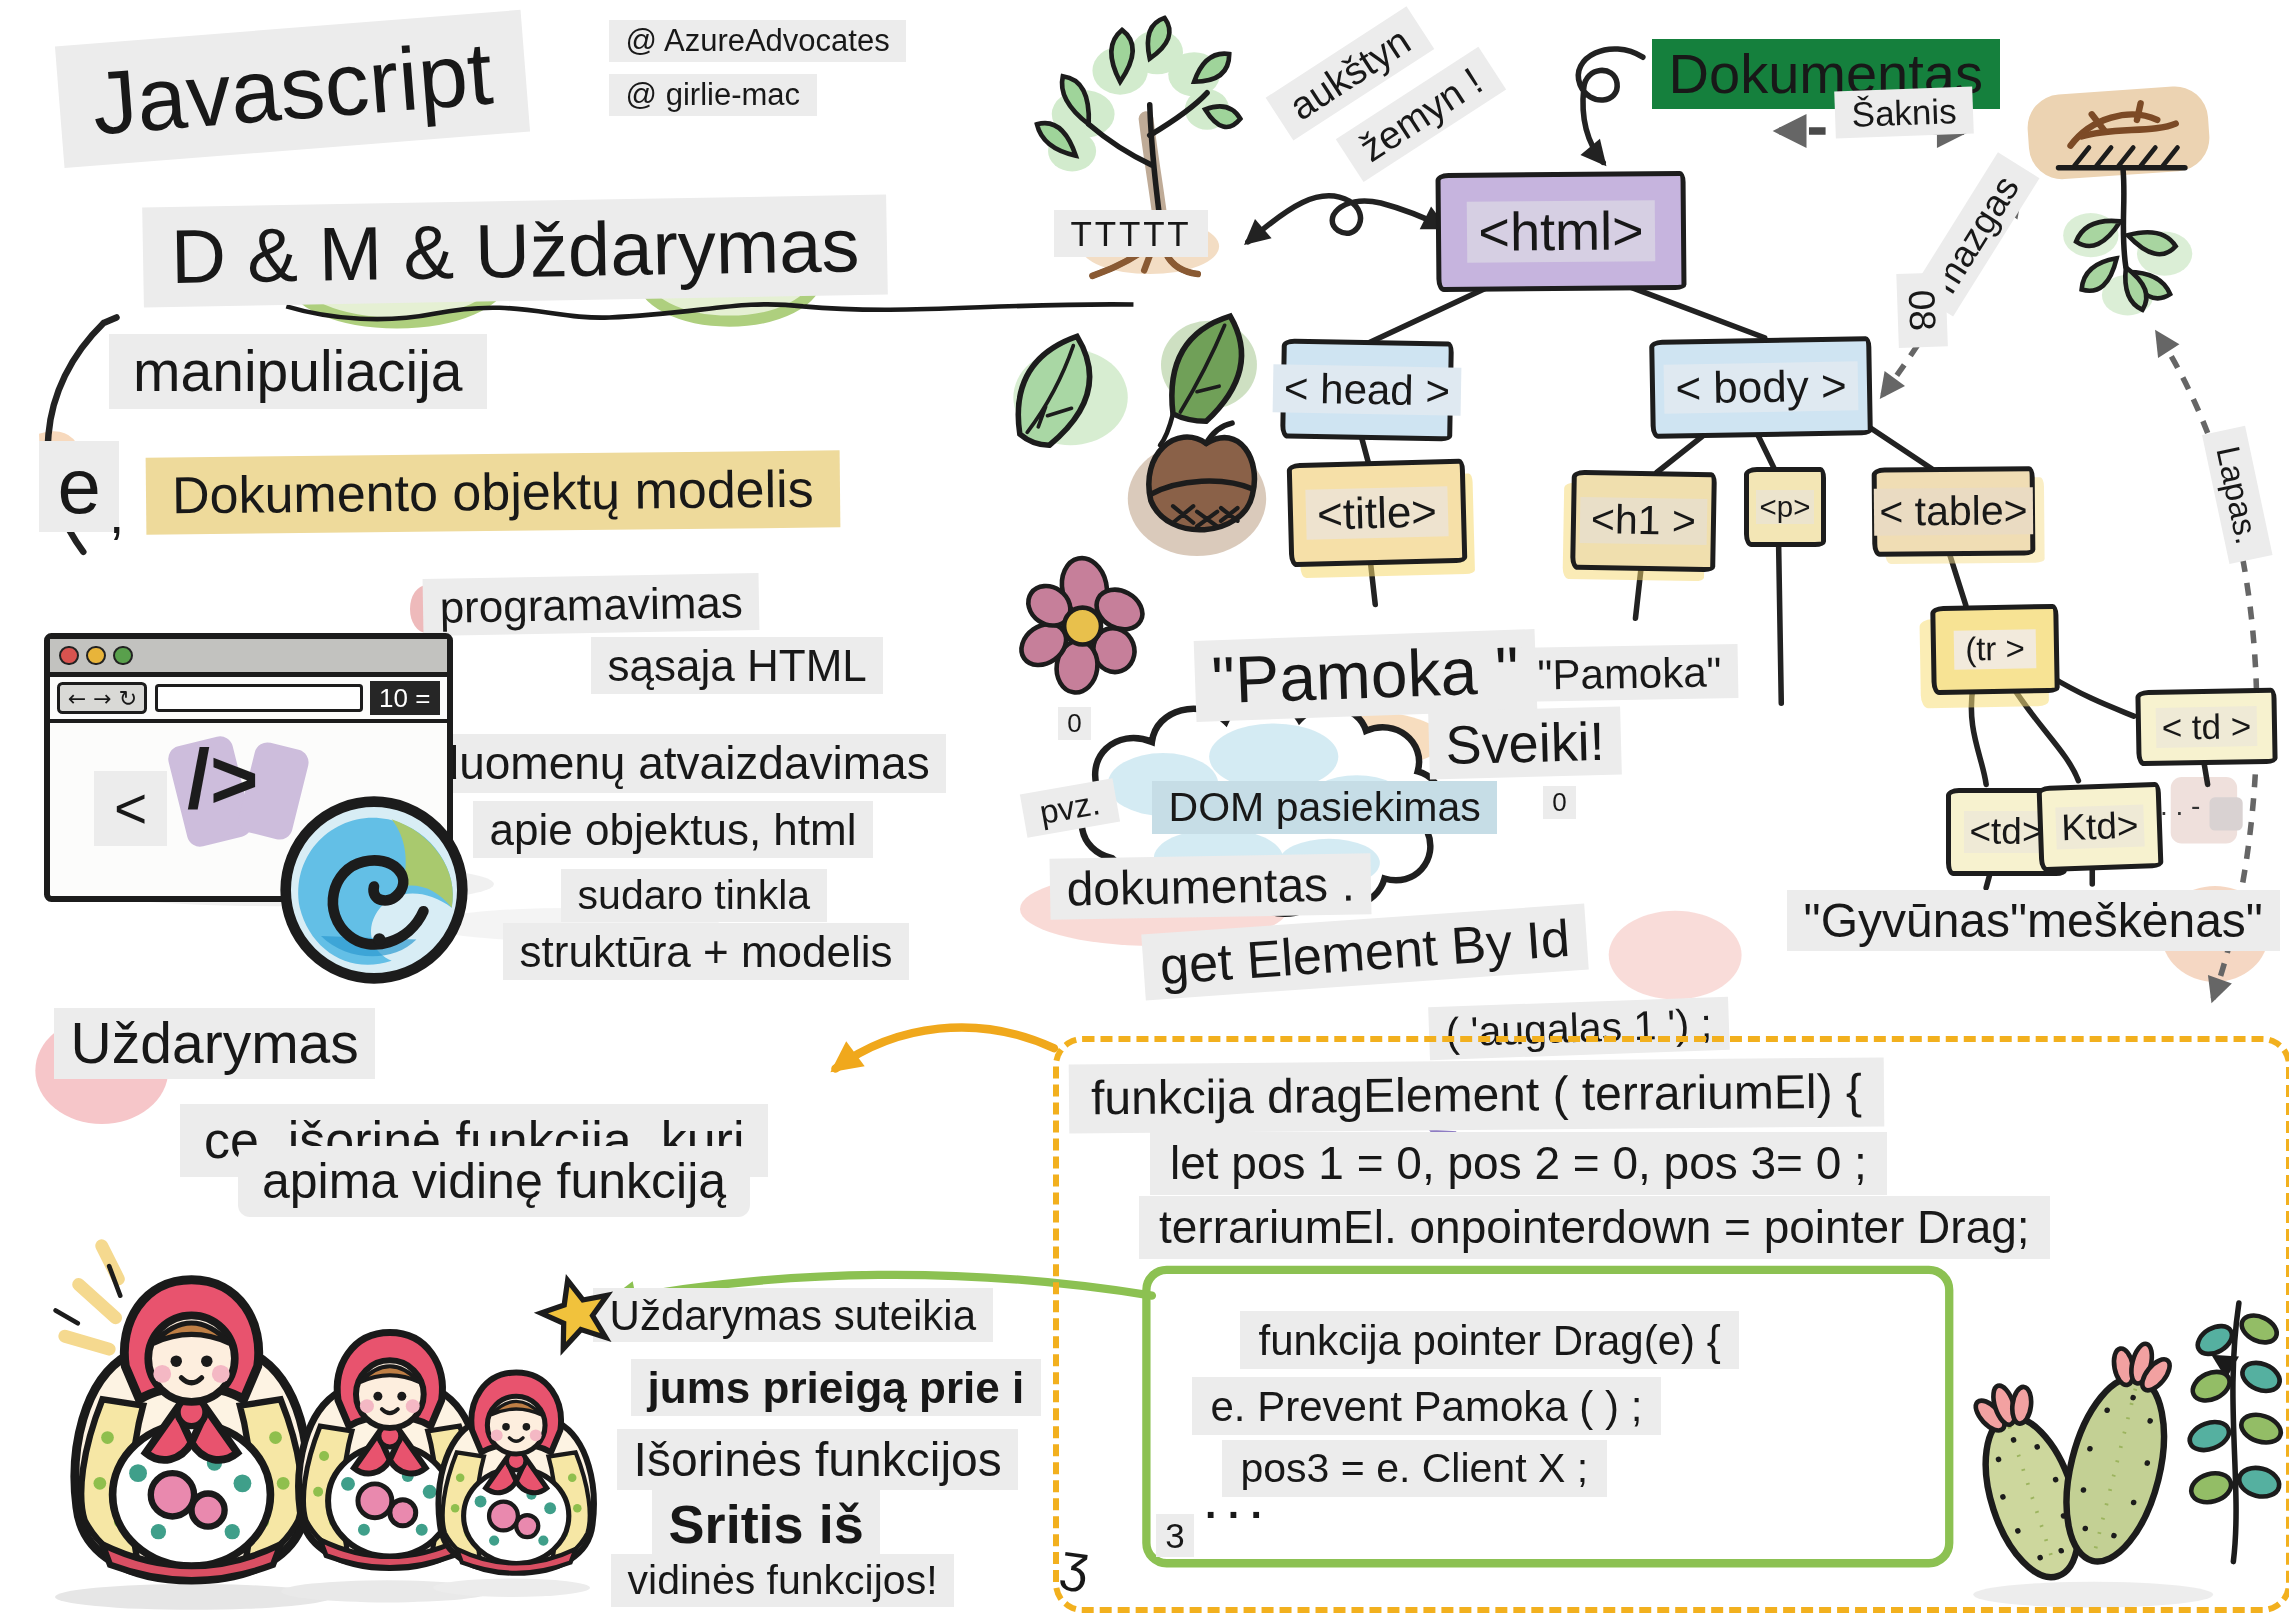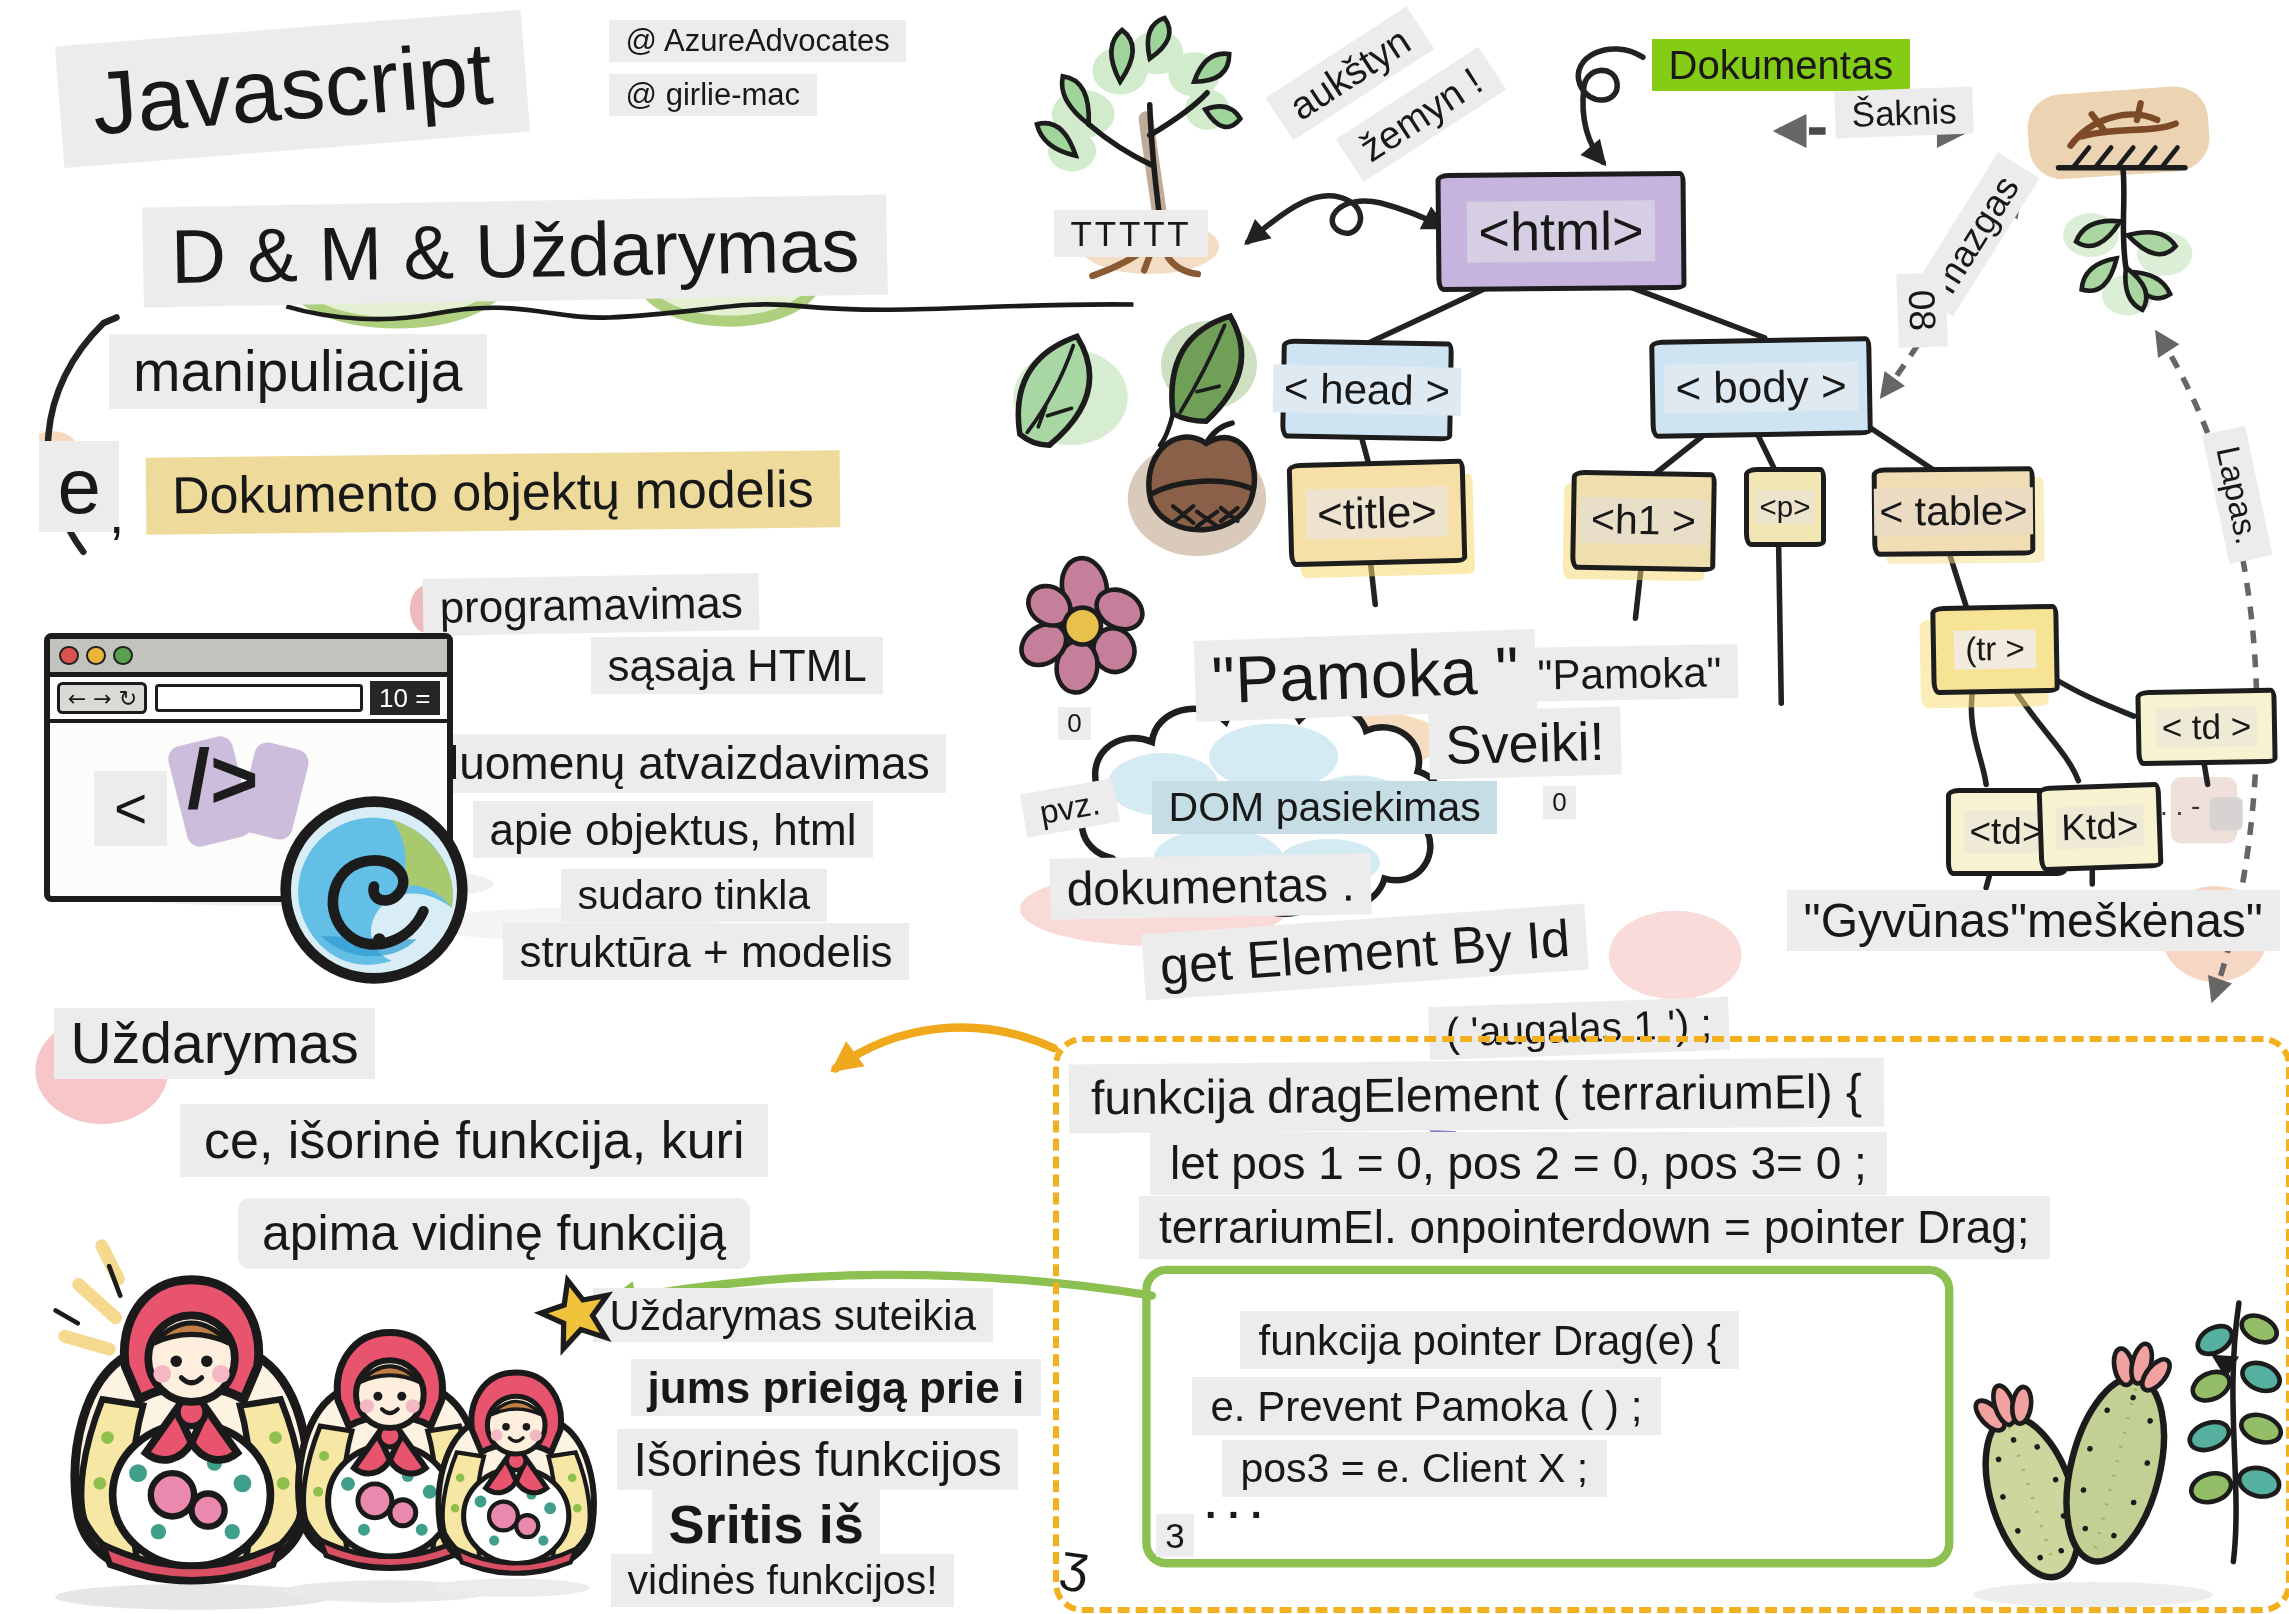--- a/index.html
+++ b/index.html
@@ -242,21 +242,21 @@
         <ellipse cx="92" cy="392" rx="22" ry="28" transform="rotate(8 92 392)"></ellipse>
         <ellipse cx="56" cy="368" rx="26" ry="20" transform="rotate(-35 56 368)"></ellipse>
         <ellipse cx="62" cy="326" rx="24" ry="20" transform="rotate(35 62 326)"></ellipse>
       </g>
       <circle cx="98" cy="348" r="20" fill="#e8c04c" stroke="#1c1c1c" stroke-width="5"></circle>
     </g>
   </svg>
 
   <div class="lbl" style="left:1266px;top:48px;font-size:39px;transform:rotate(-33deg);z-index:2;">aukštyn</div>
   <div class="lbl" style="left:1336px;top:89px;font-size:39px;transform:rotate(-33deg);z-index:2;">žemyn !</div>
-  <div class="lbl" style="left:1652px;top:39px;font-size:40px;background:#84cc16;z-index:2;">Dokumentas</div>
+  <div class="lbl" style="left:1652px;top:39px;font-size:56px;background:#15803d;z-index:2;">Dokumentas</div>
   <div class="lbl" style="left:1835px;top:89px;font-size:35px;transform:rotate(-2deg);z-index:2;">Šaknis</div>
   <div class="lbl" style="left:1894px;top:210px;font-size:37px;transform:rotate(-58deg);z-index:2;">mazgas</div>
   <div class="lbl" style="left:2171px;top:473px;font-size:33px;transform:rotate(78deg);z-index:2;">Lapas.</div>
   <div class="lbl" style="left:1885px;top:286px;font-size:37px;transform:rotate(88deg);z-index:2;">08</div>
   <div class="lbl" style="left:1054px;top:210px;font-size:35px;letter-spacing:2.8px;z-index:2;">TTTTT</div>
 
   <div class="node n-html" style="left:1436px;top:172px;width:240px;height:109px;transform:rotate(-0.5deg);z-index:2;">
     <span class="ni" style="font-size:54px;">&lt;html&gt;</span>
     </div>
   <div class="node n-blue" style="left:1281px;top:340px;width:162px;height:90px;transform:rotate(1deg);z-index:2;">
@@ -299,21 +299,21 @@
   <div class="lbl" style="left:1152px;top:781px;font-size:41px;background:#c6dde6;z-index:2;text-align:center;">DOM pasiekimas</div>
   <div class="lbl" style="left:1023px;top:786px;font-size:33px;transform:rotate(-10deg);z-index:2;">pvz.</div>
   <div class="lbl" style="left:1058px;top:707px;font-size:26px;padding:1.8px 9.2px;z-index:2;">0</div>
   <div class="lbl" style="left:1543px;top:786px;font-size:26px;padding:1.8px 9.2px;z-index:2;">0</div>
   <div class="lbl" style="left:1050px;top:856px;font-size:48px;transform:rotate(-1deg);z-index:2;">dokumentas .</div>
   <div class="lbl" style="left:1143px;top:919px;font-size:52px;transform:rotate(-4deg);z-index:2;">get Element By Id</div>
   <div class="lbl" style="left:1429px;top:1002px;font-size:41px;transform:rotate(-2deg);z-index:2;">( 'augalas 1 ') ;</div>
 
   <div class="lbl" style="left:54px;top:1008px;font-size:57px;z-index:2;">Uždarymas</div>
   <div class="lbl" style="left:180px;top:1104px;font-size:52px;padding:7.4px 24px;z-index:2;">ce, išorinė funkcija, kuri</div>
-  <div class="lbl" style="left:238px;top:1198px;font-size:50px;padding:7.4px 24px;z-index:2;border-radius:12px;">apima vidinę funkciją</div>
+  <div class="lbl" style="left:238px;top:1146px;font-size:50px;padding:7.4px 24px;z-index:2;border-radius:12px;">apima vidinę funkciją</div>
   <div class="lbl" style="left:593px;top:1288px;font-size:42px;z-index:2;">Uždarymas suteikia</div>
   <div class="lbl" style="left:631px;top:1359px;font-size:44px;z-index:2;font-weight:bold;">jums prieigą prie i</div>
   <div class="lbl" style="left:617px;top:1429px;font-size:48px;z-index:2;">Išorinės funkcijos</div>
   <div class="lbl" style="left:652px;top:1490px;font-size:54px;font-weight:600;z-index:2;">Sritis iš</div>
   <div class="lbl" style="left:611px;top:1554px;font-size:41px;z-index:2;">vidinės funkcijos!</div>
 
   <svg viewBox="0 0 90 90" style="left:537px;top:1274px;width:79px;height:79px;z-index:2;">
     <path d="M45,6 L56,32 L84,34 L62,52 L70,80 L45,64 L20,80 L28,52 L6,34 L34,32 Z" fill="#f1c23c" stroke="#1c1c1c" stroke-width="6" transform="rotate(-15 45 45)"></path>
   </svg>
 

